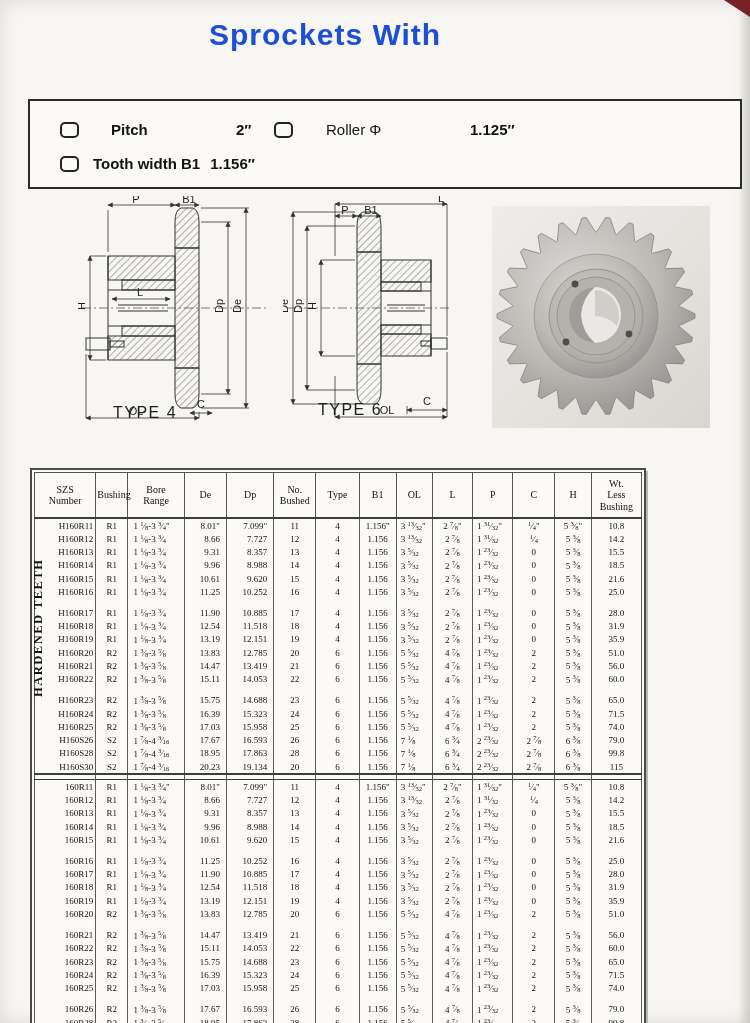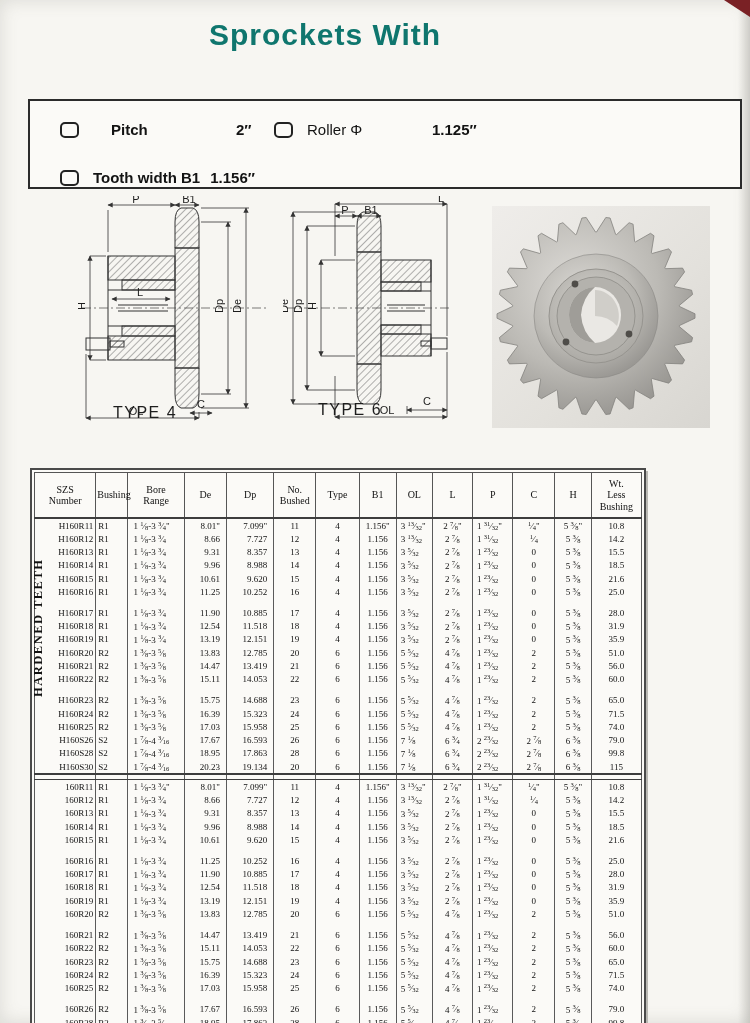--- a/index.html
+++ b/index.html
@@ -5,21 +5,21 @@
   html,body{margin:0;padding:0;}
   body{background:#e9e8e4;font-family:"Liberation Sans",sans-serif;}
   .page{position:relative;width:750px;height:1023px;background:#f7f6f2;overflow:hidden;
         box-shadow:inset 0 0 18px rgba(90,88,80,.18);}
   .edge-right{position:absolute;top:0;right:0;width:12px;height:100%;
         background:linear-gradient(to right,rgba(0,0,0,0),rgba(110,108,100,.22));}
   .corner-mark{position:absolute;top:0;right:0;width:0;height:0;
         border-top:17px solid #7a2125;border-left:26px solid transparent;}
 
   
-  .title{position:absolute;left:209px;top:16px;font-size:30px;font-weight:bold;color:#0f766e;
+  .title{position:absolute;left:209px;top:16px;font-size:30px;font-weight:bold;color:#1d4ed8;
         line-height:38px;letter-spacing:1px;}
 
   
   .spec-box{position:absolute;left:28px;top:99px;width:710px;height:86px;
         border:2px solid #2b2b2b;background:#fbfaf7;}
   .spec-item{position:absolute;display:flex;align-items:center;font-size:15px;color:#131313;}
   .bullet{display:inline-block;width:15px;height:12px;border:2px solid #222;border-radius:5px;
         margin-right:14px;flex:0 0 auto;}
   .spec-label{font-weight:bold;}
   .spec-value{font-weight:bold;}
@@ -41,21 +41,21 @@
         white-space:pre-line;border:1px solid #555;border-bottom:2px solid #3d3d3d;height:44px;
         vertical-align:middle;padding:0 1px;color:#111;}
   td{font-family:"Liberation Serif",serif;font-size:9px;line-height:10px;height:10px;
         border-left:1px solid #5a5a5a;border-right:1px solid #5a5a5a;padding:0 2px;color:#111;
         overflow:hidden;white-space:nowrap;}
   tr.gap td{height:8px;}
   tr.divider td{height:4px;border-top:2px solid #3d3d3d;border-bottom:1px solid #3d3d3d;}
   .fr sup{font-size:6.5px;vertical-align:0.4em;}
   .fr sub{font-size:6.5px;vertical-align:-0.1em;}
   .c0{text-align:right;}
-  .c1{}
+  .c1{text-align:center;}
   .c2{text-align:left;padding-left:5px;}
   .c3,.c4{text-align:right;padding-right:6px;}
   .c5,.c6,.c7,.c9,.c11,.c12,.c13{text-align:center;}
   .c8,.c10{text-align:left;padding-left:4px;}
   .side-label{position:absolute;left:31px;top:552px;height:152px;width:14px;
         writing-mode:vertical-rl;transform:rotate(180deg);text-align:center;
         font-family:"Liberation Serif",serif;font-weight:bold;font-size:12.5px;
         letter-spacing:1.5px;color:#121212;}
 </style>
 </head>
@@ -68,26 +68,26 @@
   <div class="title">
     <div>Sprockets With</div>
   </div>
 
   <div class="spec-box">
     <div class="spec-item" style="left:30px;top:20px;">
       <span class="bullet"></span>
       <span class="spec-label" style="width:125px;margin-left:18px;">Pitch</span>
       <span class="spec-value">2″</span>
     </div>
-    <div class="spec-item" style="left:244px;top:20px;">
+    <div class="spec-item" style="left:244px;top:20px;gap:19px;">
       <span class="bullet"></span>
       <span class="spec-label" style="width:125px;font-weight:normal;">Roller Φ</span>
       <span class="spec-value">1.125″</span>
     </div>
-    <div class="spec-item" style="left:30px;top:68px;">
+    <div class="spec-item" style="left:30px;top:54px;">
       <span class="bullet"></span>
       <span class="spec-label" style="margin-right:10px;">Tooth width B1</span>
       <span class="spec-value">1.156″</span>
     </div>
   </div>
 
   <svg class="diagram" style="left:78px;top:196px;" width="192" height="226" viewBox="0 0 192 226">
     <defs>
       <pattern id="h4" patternUnits="userSpaceOnUse" width="5" height="5" patternTransform="rotate(45)">
         <line x1="0" y1="0" x2="0" y2="5" stroke="#666" stroke-width="1"></line>

